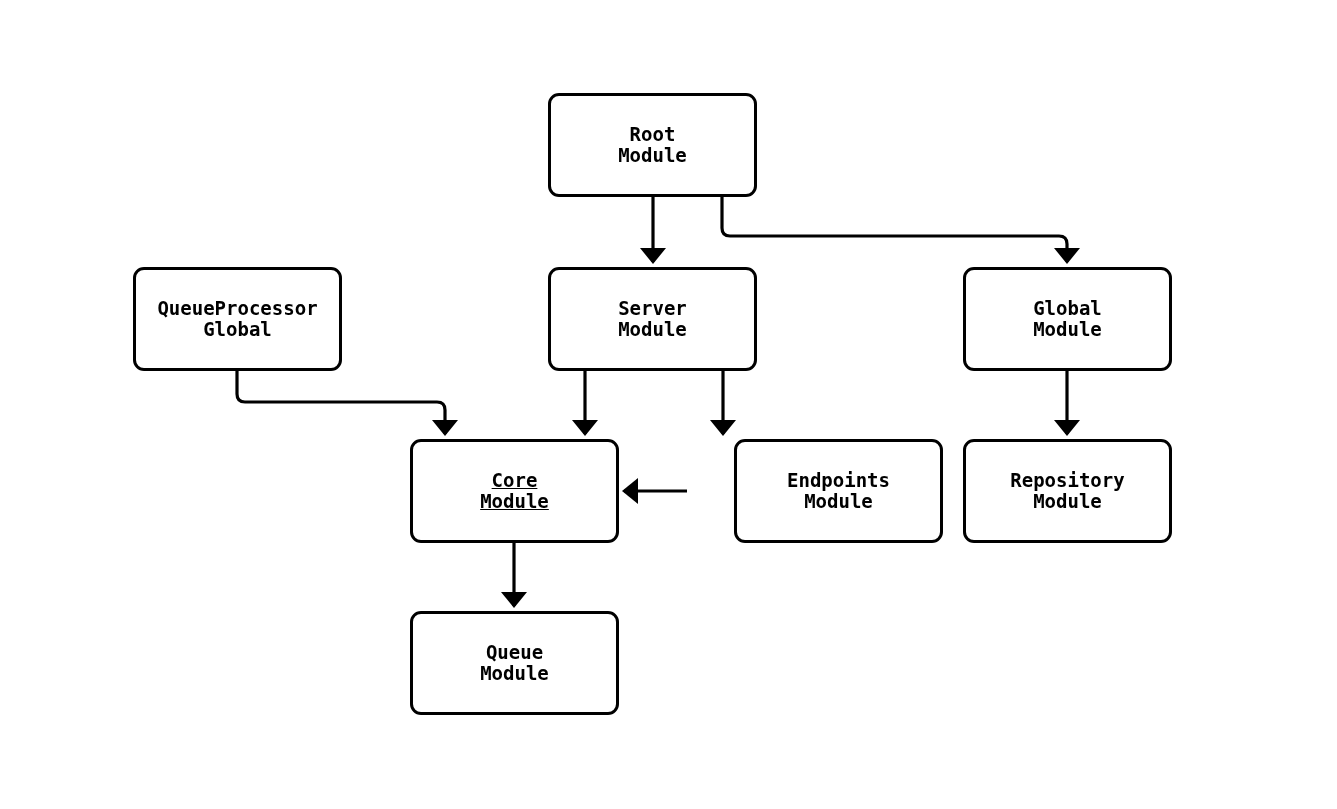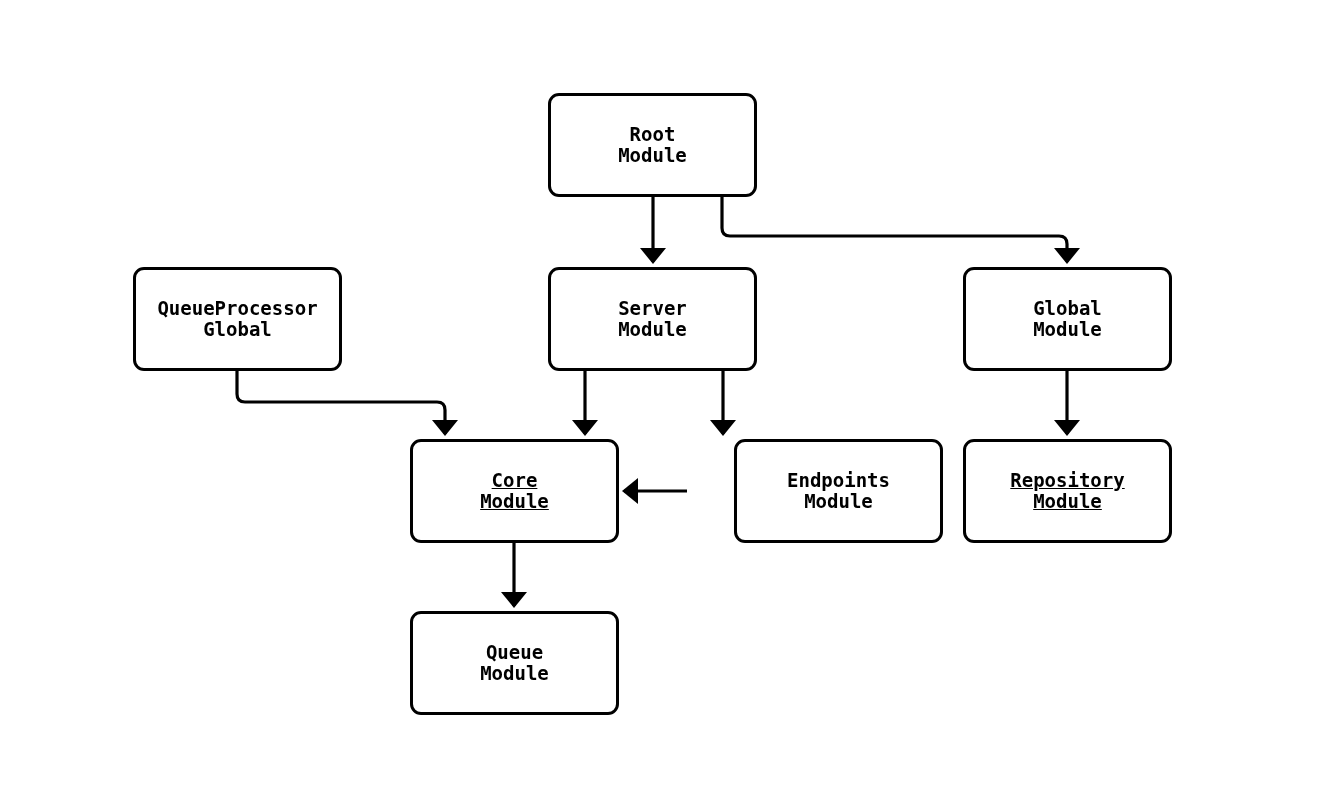--- a/index.html
+++ b/index.html
@@ -40,21 +40,21 @@
     color: #000000;
     white-space: pre-line;
   }
   
   #node-root          { left: 548px; top:  93px; }
   #node-queueprocessor{ left: 133px; top: 267px; }
   #node-server        { left: 548px; top: 267px; }
   #node-global        { left: 963px; top: 267px; text-align: right; }
   #node-core          { left: 410px; top: 439px; text-decoration: underline; }
   #node-endpoints     { left: 687px; top: 439px; margin-left: 47px; }
-  #node-repository    { left: 963px; top: 439px; text-decoration: underline; }
+  #node-repository    { left: 963px; top: 439px; }
   #node-queue         { left: 410px; top: 611px; }
   .edge {
     fill: none;
     stroke: #000000;
     stroke-width: 3.2px;
   }
 </style>
 </head>
 <body>
 

